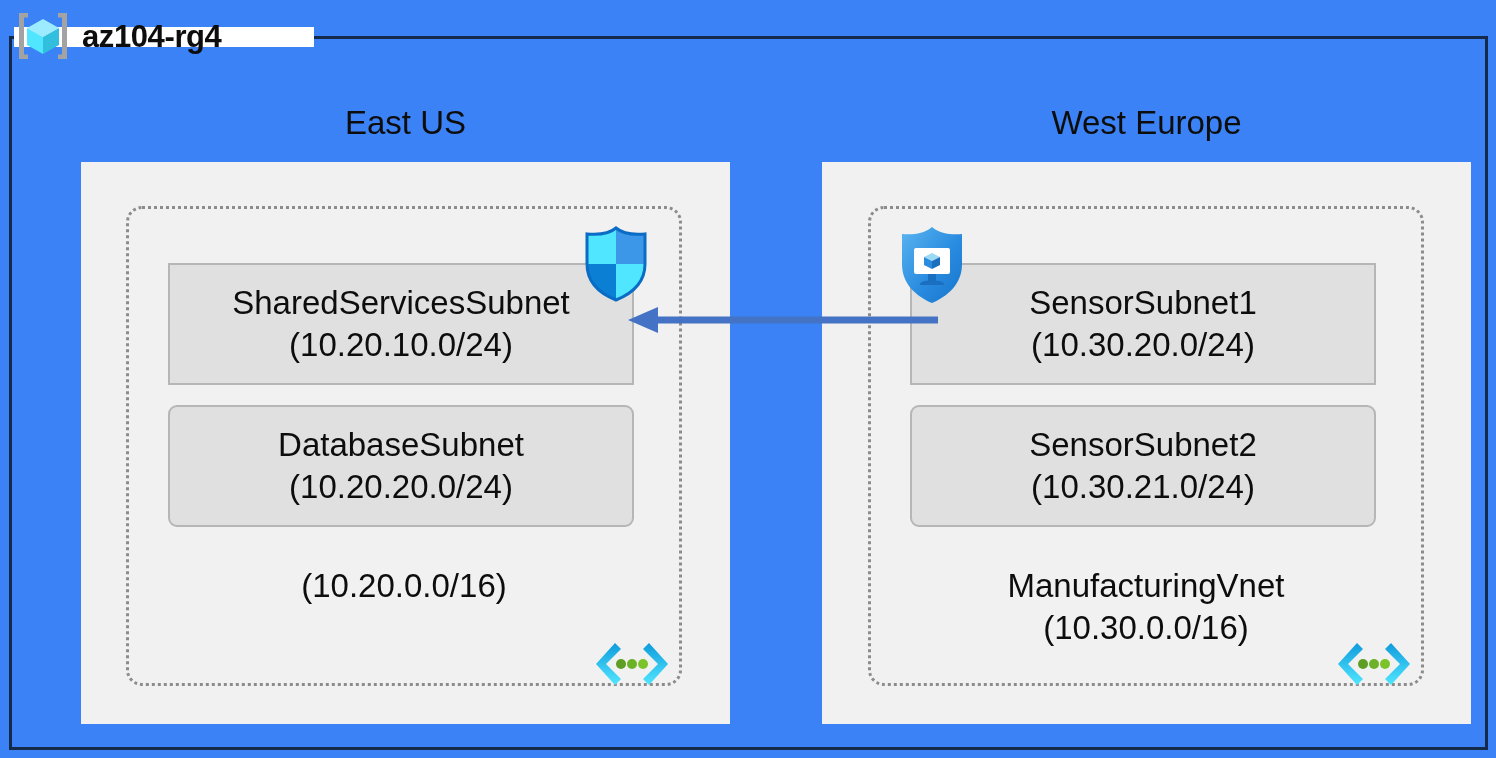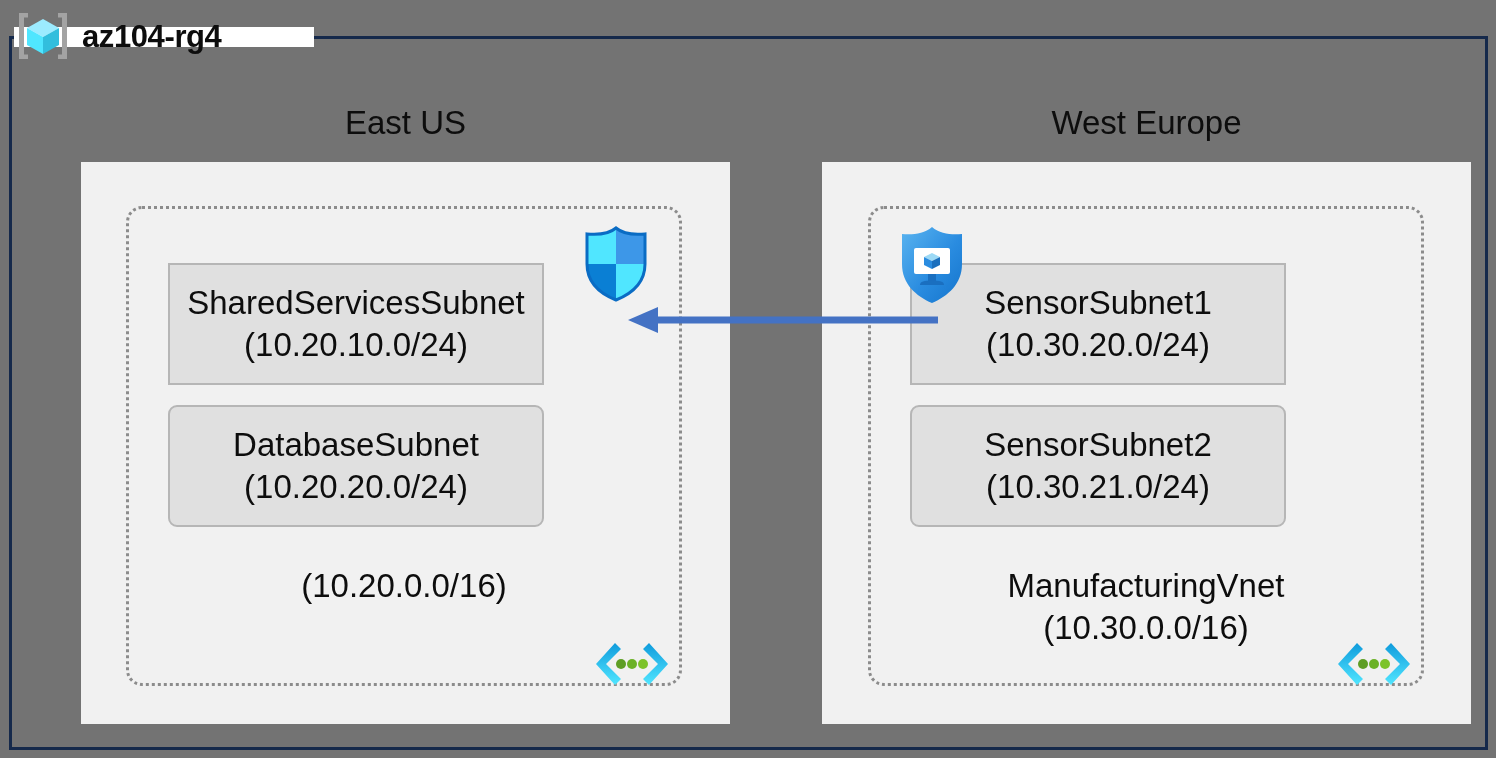--- a/index.html
+++ b/index.html
@@ -7,21 +7,21 @@
     width: 1496px; height: 758px;
     background: #ffffff;
     font-family: "Liberation Sans", sans-serif;
     overflow: hidden;
   }
 
   #canvas {
     position: relative;
     width: 1496px;
     height: 758px;
-    background: #737373;
+    background: #3b82f6;
   }
 
   
   .rg-frame {
     position: absolute;
     left: 9px;  top: 36px;
     width: 1479px; height: 714px;
     border: 3px solid #15294b;
     background: transparent;
   }
@@ -109,21 +109,21 @@
   .vnet-glyph {
     position: absolute;
     right: 10px;
     bottom: -4px;
     width: 74px; height: 46px;
   }
 
   
   .subnet {
     position: absolute;
-    width: 376px;
+    width: 466px;
     height: 122px;
     background: #e0e0e0;
     border: 2px solid #b6b6b6;
     display: flex;
     flex-direction: column;
     align-items: center;
     justify-content: center;
     font-size: 33px;
     color: #0d0d0d;
     line-height: 1.28;

